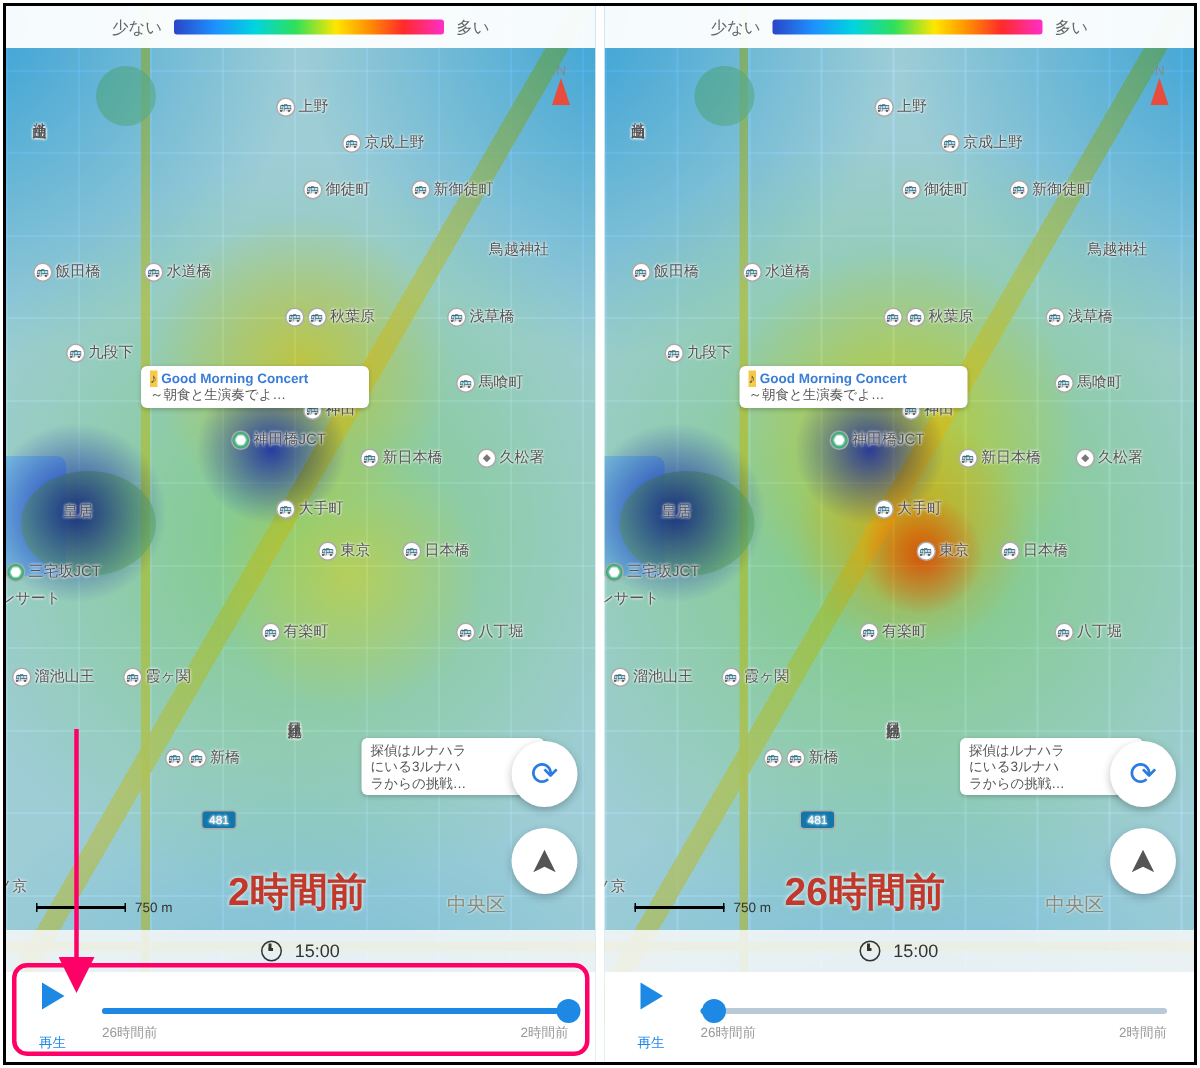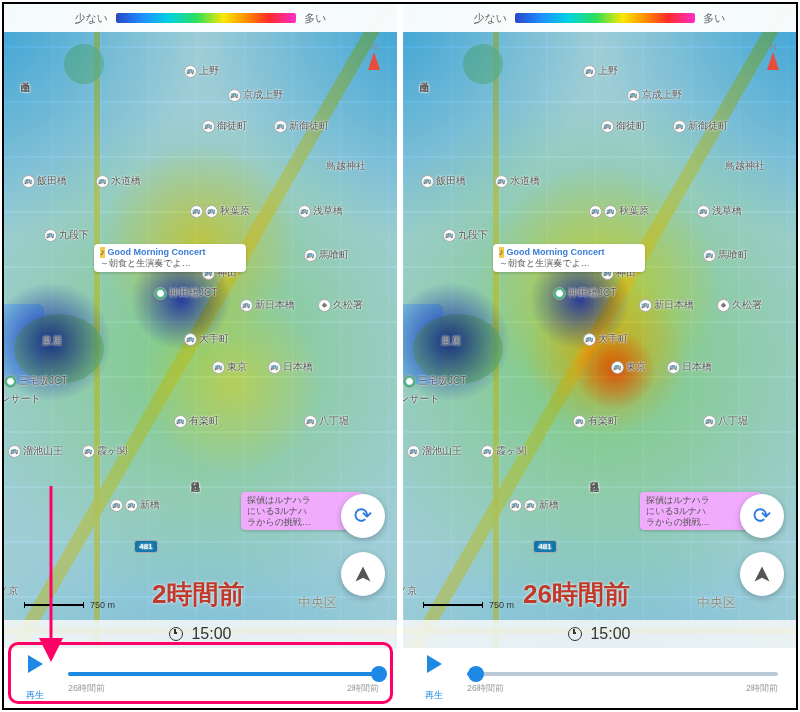--- a/index.html
+++ b/index.html
@@ -55,35 +55,35 @@
   .poi .pin { width: 11px; height: 11px; border-radius: 50%; background: #fff; border: 1px solid #aaa; display: inline-flex; align-items: center; justify-content: center; font-size: 7px; color: #777; }
   .poi.metro .pin { font-size: 8px; }
 
   .compass { position: absolute; top: 38px; right: 10px; width: 26px; height: 34px; z-index: 30; display:flex; flex-direction:column; align-items:center; }
   .compass .needle { width: 0; height: 0; border-left: 6px solid transparent; border-right: 6px solid transparent; border-bottom: 18px solid #e74c3c; }
   .compass .n { font-size: 9px; color: #888; }
 
   .event { position: absolute; left: 90px; top: 240px; width: 140px; background: #fff; border-radius: 4px; padding: 3px 6px; font-size: 9px; color: #555; box-shadow: 0 1px 3px rgba(0,0,0,0.2); z-index: 22; line-height: 1.2; }
   .event .title { color: #3a7dd8; font-weight: 600; }
 
-  .event2 { position: absolute; right: 34px; top: 488px; width: 110px; background: #f0abfc; border-radius: 4px; padding: 3px 6px; font-size: 9px; color: #555; box-shadow: 0 1px 3px rgba(0,0,0,0.2); z-index: 6; line-height: 1.2; }
+  .event2 { position: absolute; right: 34px; top: 488px; width: 110px; background: #ffffff; border-radius: 4px; padding: 3px 6px; font-size: 9px; color: #555; box-shadow: 0 1px 3px rgba(0,0,0,0.2); z-index: 6; line-height: 1.2; }
 
   .floatbtn { position: absolute; right: 12px; width: 44px; height: 44px; border-radius: 50%; background: #fff; box-shadow: 0 2px 6px rgba(0,0,0,0.25); display:flex; align-items:center; justify-content:center; z-index:30; }
   .floatbtn.refresh { bottom: 170px; color:#2c7be0; font-size:22px; }
   .floatbtn.nav { bottom: 112px; color:#555; }
   .floatbtn.nav svg { width: 18px; height: 18px; fill: #555; }
 
   .scale { position: absolute; left: 20px; bottom: 98px; z-index: 25; font-size: 9px; color: #333; display:flex; align-items:center; gap:6px; }
   .scale .bar { width: 60px; height: 0; border-top: 2px solid #000; position: relative; }
   .scale .bar::before, .scale .bar::after { content:''; position:absolute; width:1px; height:6px; background:#000; top:-4px; }
   .scale .bar::before{left:0;} .scale .bar::after{right:0;}
   .ward { position: absolute; font-size: 13px; color: #8a8a7a; z-index: 20; text-shadow: 0 0 2px #fff; font-family: Liberation Mono, monospace; }
 
   
-  .timebar { position: absolute; left:0; right:0; bottom: 60px; height: 28px; background: rgba(248,248,248,0.85); display:flex; align-items:center; justify-content:center; gap:8px; font-size:16px; color:#333; z-index:30; }
+  .timebar { position: absolute; left:0; right:0; bottom: 60px; height: 28px; background: rgba(248,248,248,0.85); display:flex; align-items:center; justify-content:center; gap:8px; font-size:12px; color:#333; z-index:30; }
   .clock { width: 12px; height: 12px; border: 1.5px solid #333; border-radius: 50%; position: relative; }
   .clock::after { content:''; position:absolute; left:4px; top:1px; width:1.5px; height:4px; background:#333; }
   .clock::before { content:''; position:absolute; left:4px; top:4px; width:3px; height:1.5px; background:#333; }
 
   
   .ctrl { position: absolute; left:0; right:0; bottom:0; height: 60px; background:#fff; z-index:32; display:flex; align-items:center; }
   .playcol { width: 50px; display:flex; flex-direction:column; align-items:center; gap:16px; margin-left:6px; }
   .playbtn { width: 0; height: 0; border-top: 9px solid transparent; border-bottom: 9px solid transparent; border-left: 15px solid #1e88e5; }
   .playlabel { font-size: 9px; color:#1e88e5; }
   .slidewrap { flex:1; margin: 0 14px 0 4px; display:flex; flex-direction:column; }

